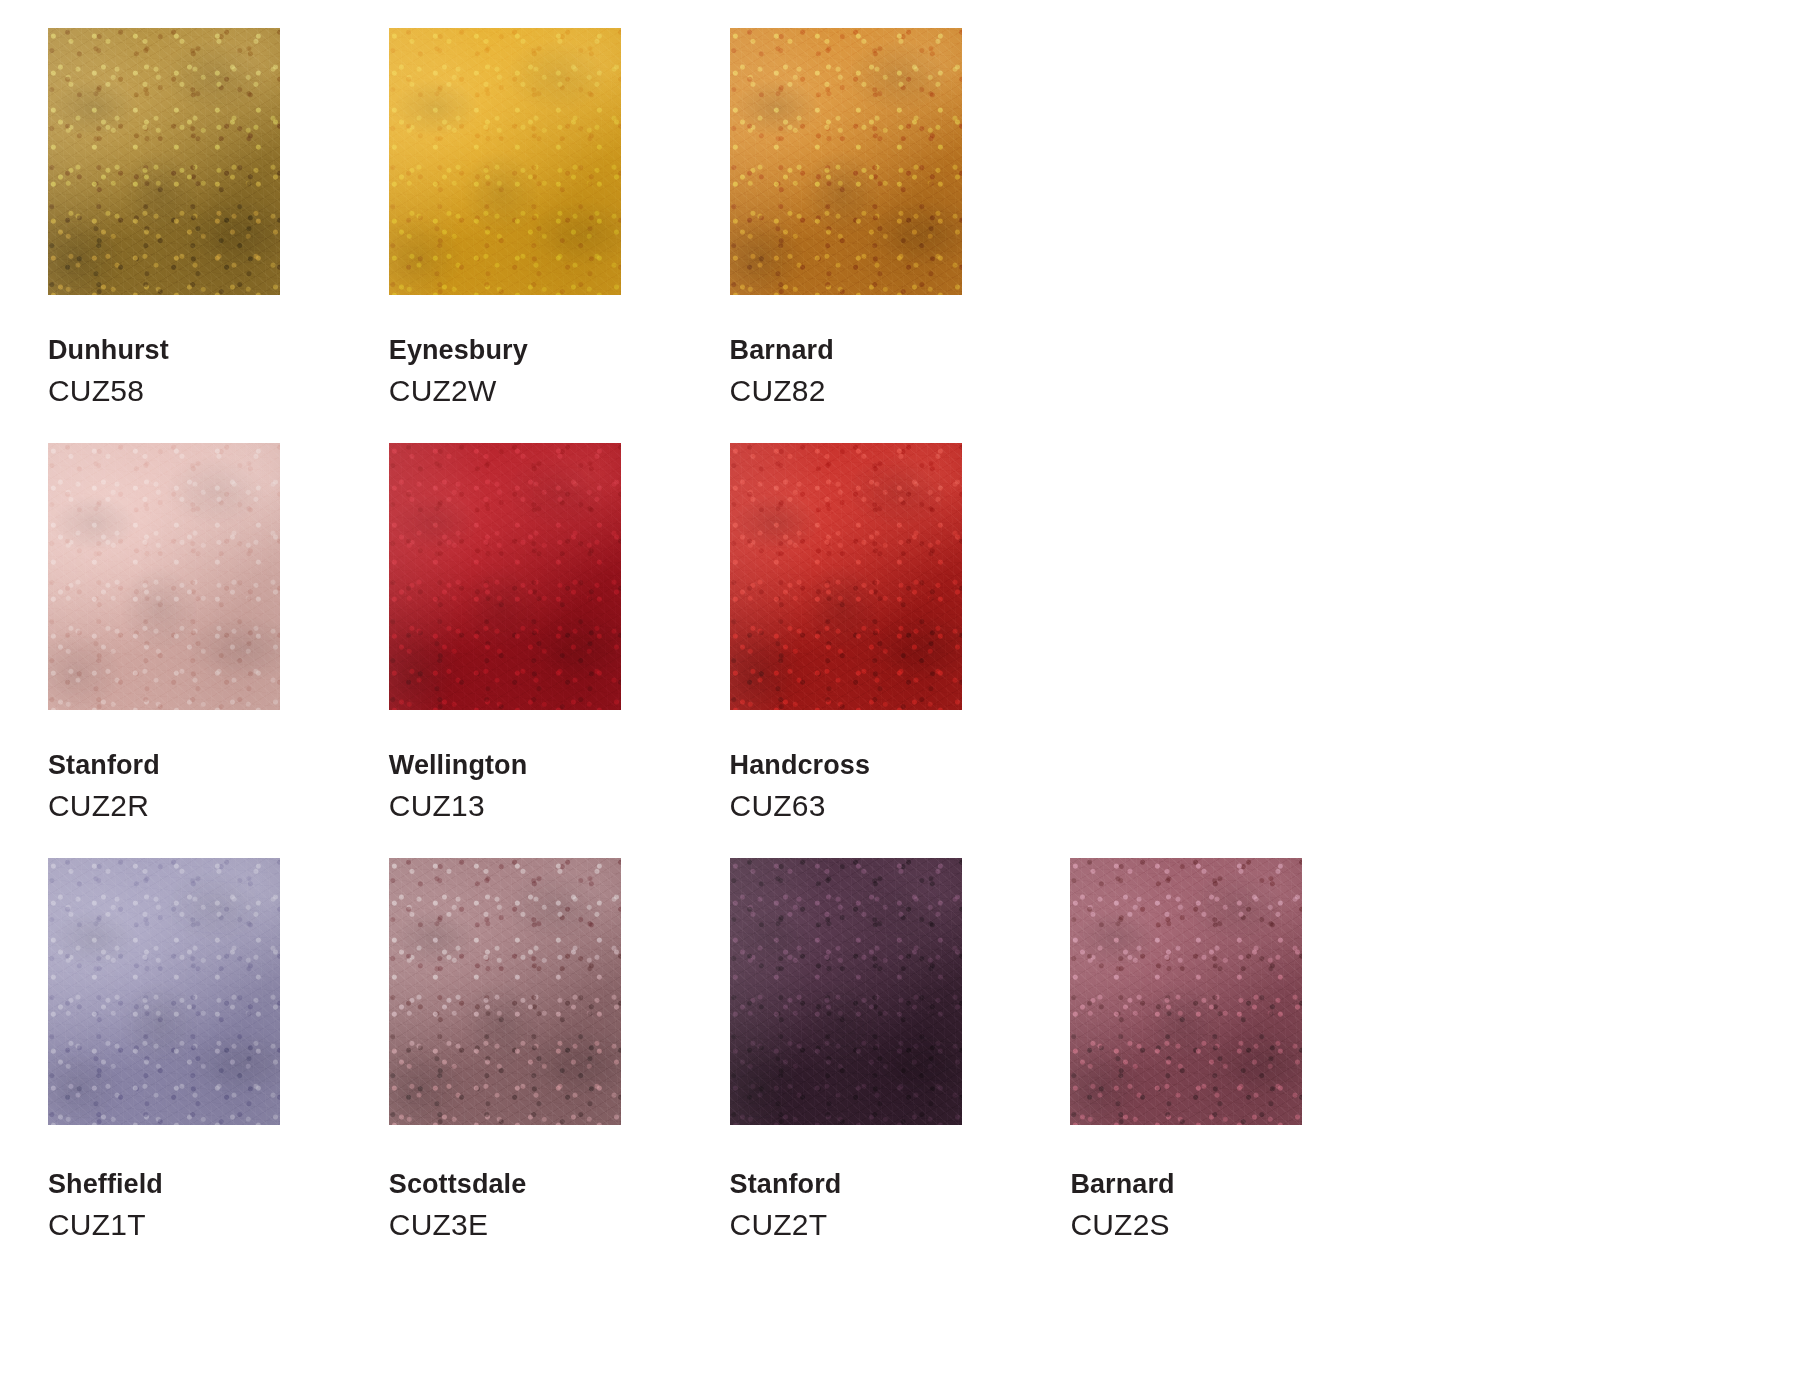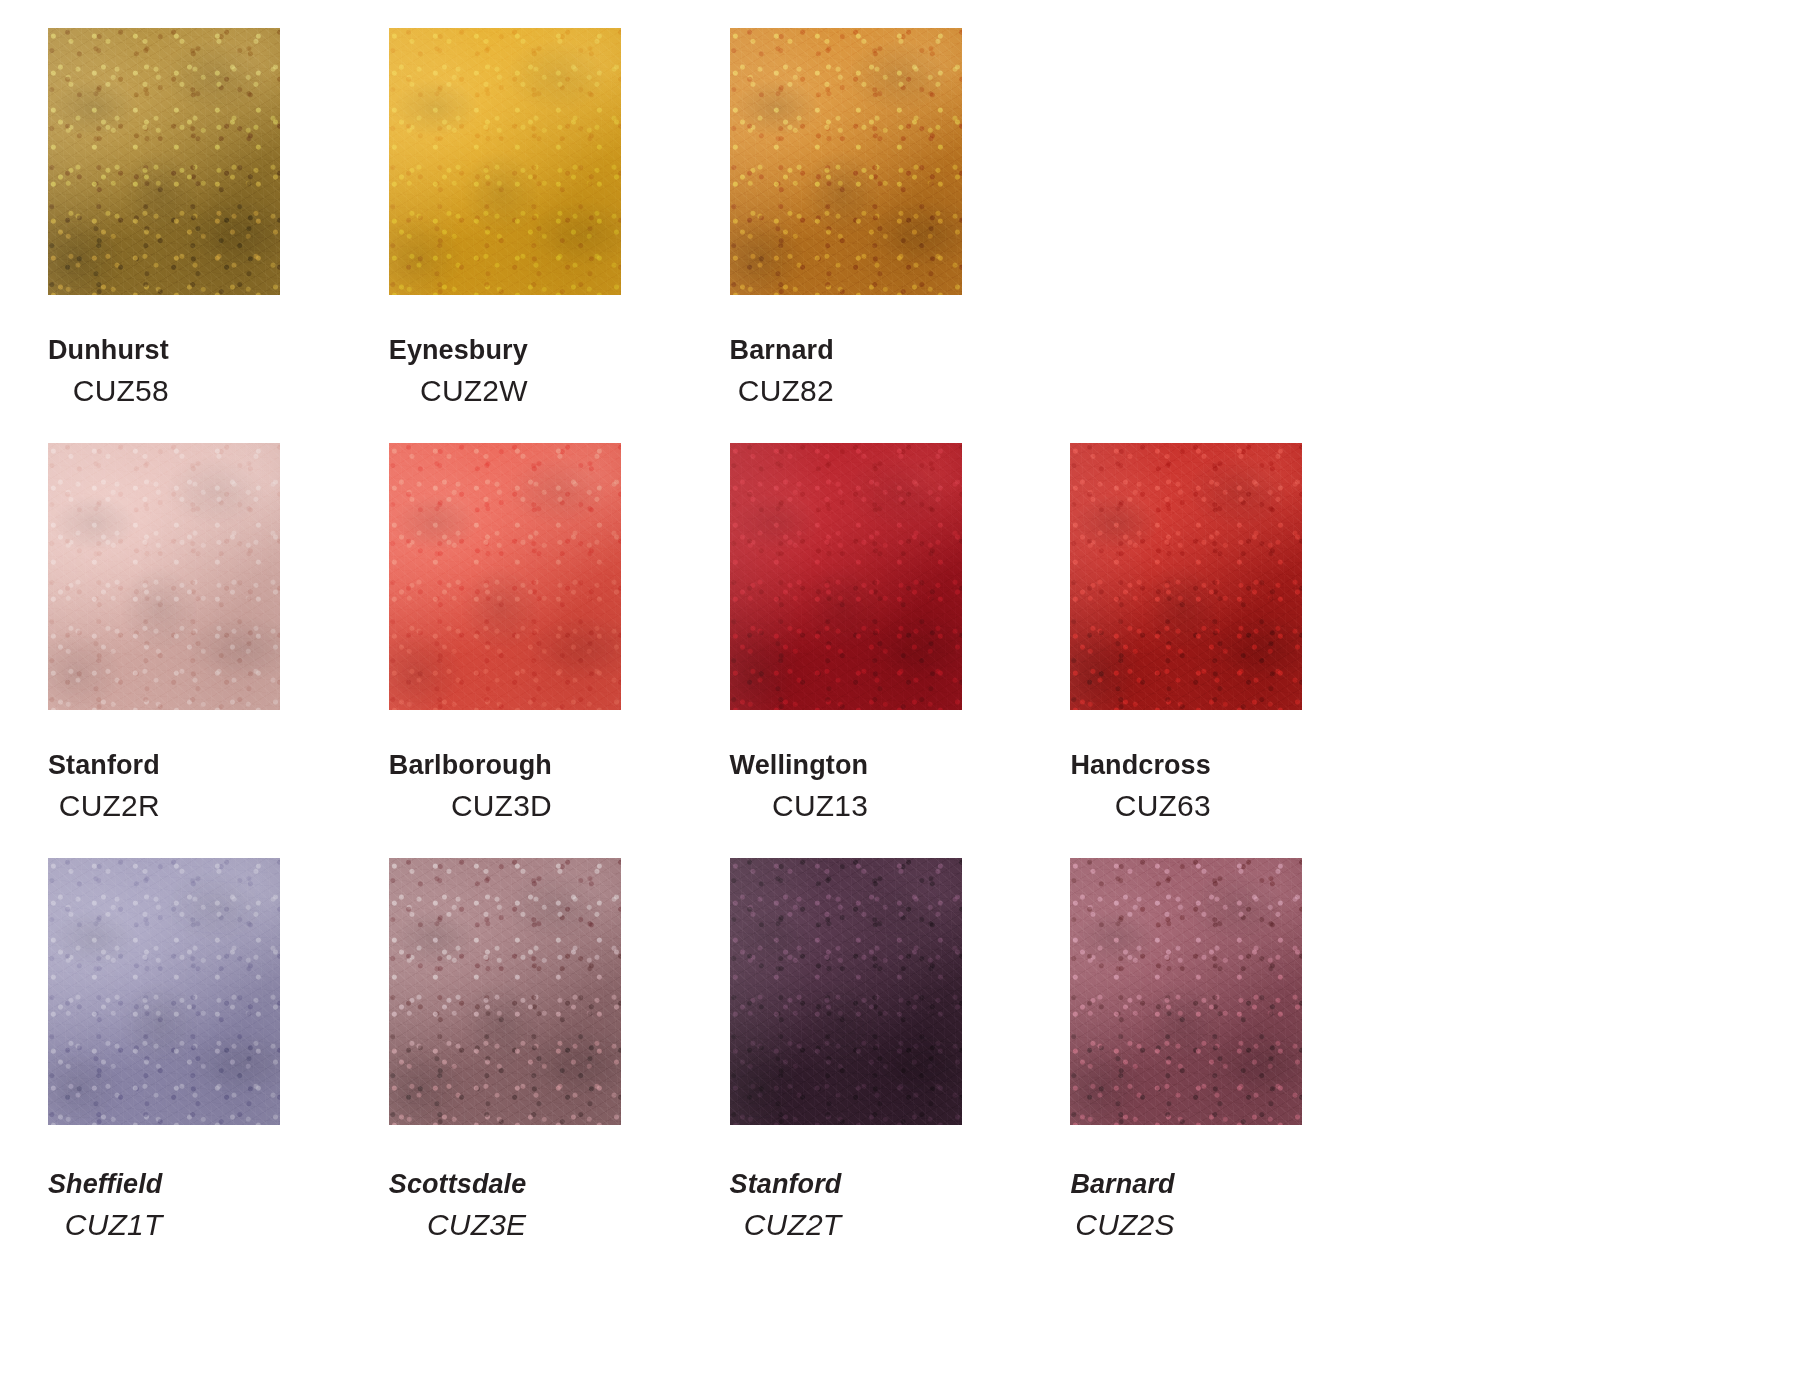--- a/index.html
+++ b/index.html
@@ -21,21 +21,20 @@
     display: flex;
     flex-direction: column;
   }
 
   .swatch-row {
     display: grid;
     grid-template-columns: repeat(5, 1fr);
     column-gap: 0;
     padding-left: 48px;
     padding-right: 48px;
-    text-align: right;
   }
 
   .swatch-row.row-1 { height: 415px; }
   .swatch-row.row-2 { height: 415px; }
   .swatch-row.row-3 { height: 430px; }
 
   .swatch-cell {
     display: flex;
     flex-direction: column;
     align-items: flex-start;
@@ -136,21 +135,21 @@
 
   .code {
     font-size: 30px;
     font-weight: normal;
     color: #231f20;
     margin-top: 12px;
     letter-spacing: .2px;
     white-space: nowrap;
   }
 
-  .swatch-row.row-3 .label { margin-top: 46px; font-style: italic; }
+  .swatch-row.row-3 .label { margin-top: 46px; }
 </style>
 </head>
 <body>
 
 <div class="swatch-sheet">
 
   <div class="swatch-row row-1">
 
     <div class="swatch-cell">
       <div class="chip heather" style="background-color: rgb(166, 132, 52); background-image: radial-gradient(120% 90% at 30% 25%, rgb(194, 160, 82) 0%, transparent 60%), radial-gradient(110% 100% at 78% 80%, rgb(124, 97, 34) 0%, transparent 65%), radial-gradient(90% 70% at 85% 12%, rgb(194, 160, 82) 0%, transparent 55%), radial-gradient(100% 80% at 12% 88%, rgb(124, 97, 34) 0%, transparent 60%);">
@@ -203,32 +202,20 @@
         <div class="tex"></div>
         <div class="fibres"></div>
         <div class="sheen"></div>
       </div>
       <div class="label">
         <div class="name">Stanford</div>
         <div class="code">CUZ2R</div>
       </div>
     </div>
 
-    <div class="swatch-cell">
-      <div class="chip" style="background-color: rgb(232, 89, 75); background-image: radial-gradient(120% 90% at 30% 25%, rgb(240, 122, 108) 0%, transparent 60%), radial-gradient(110% 100% at 78% 80%, rgb(204, 66, 54) 0%, transparent 65%), radial-gradient(90% 70% at 85% 12%, rgb(240, 122, 108) 0%, transparent 55%), radial-gradient(100% 80% at 12% 88%, rgb(204, 66, 54) 0%, transparent 60%);">
-        <div class="mottle"></div>
-        <div class="tex"></div>
-        <div class="fibres"></div>
-        <div class="sheen"></div>
-      </div>
-      <div class="label">
-        <div class="name">Barlborough</div>
-        <div class="code">CUZ3D</div>
-      </div>
-    </div>
 
 
     <div class="swatch-cell">
       <div class="chip" style="background-color: rgb(170, 23, 33); background-image: radial-gradient(120% 90% at 30% 25%, rgb(196, 48, 56) 0%, transparent 60%), radial-gradient(110% 100% at 78% 80%, rgb(130, 13, 21) 0%, transparent 65%), radial-gradient(90% 70% at 85% 12%, rgb(196, 48, 56) 0%, transparent 55%), radial-gradient(100% 80% at 12% 88%, rgb(130, 13, 21) 0%, transparent 60%);">
         <div class="mottle"></div>
         <div class="tex"></div>
         <div class="fibres"></div>
         <div class="sheen"></div>
       </div>
       <div class="label">

